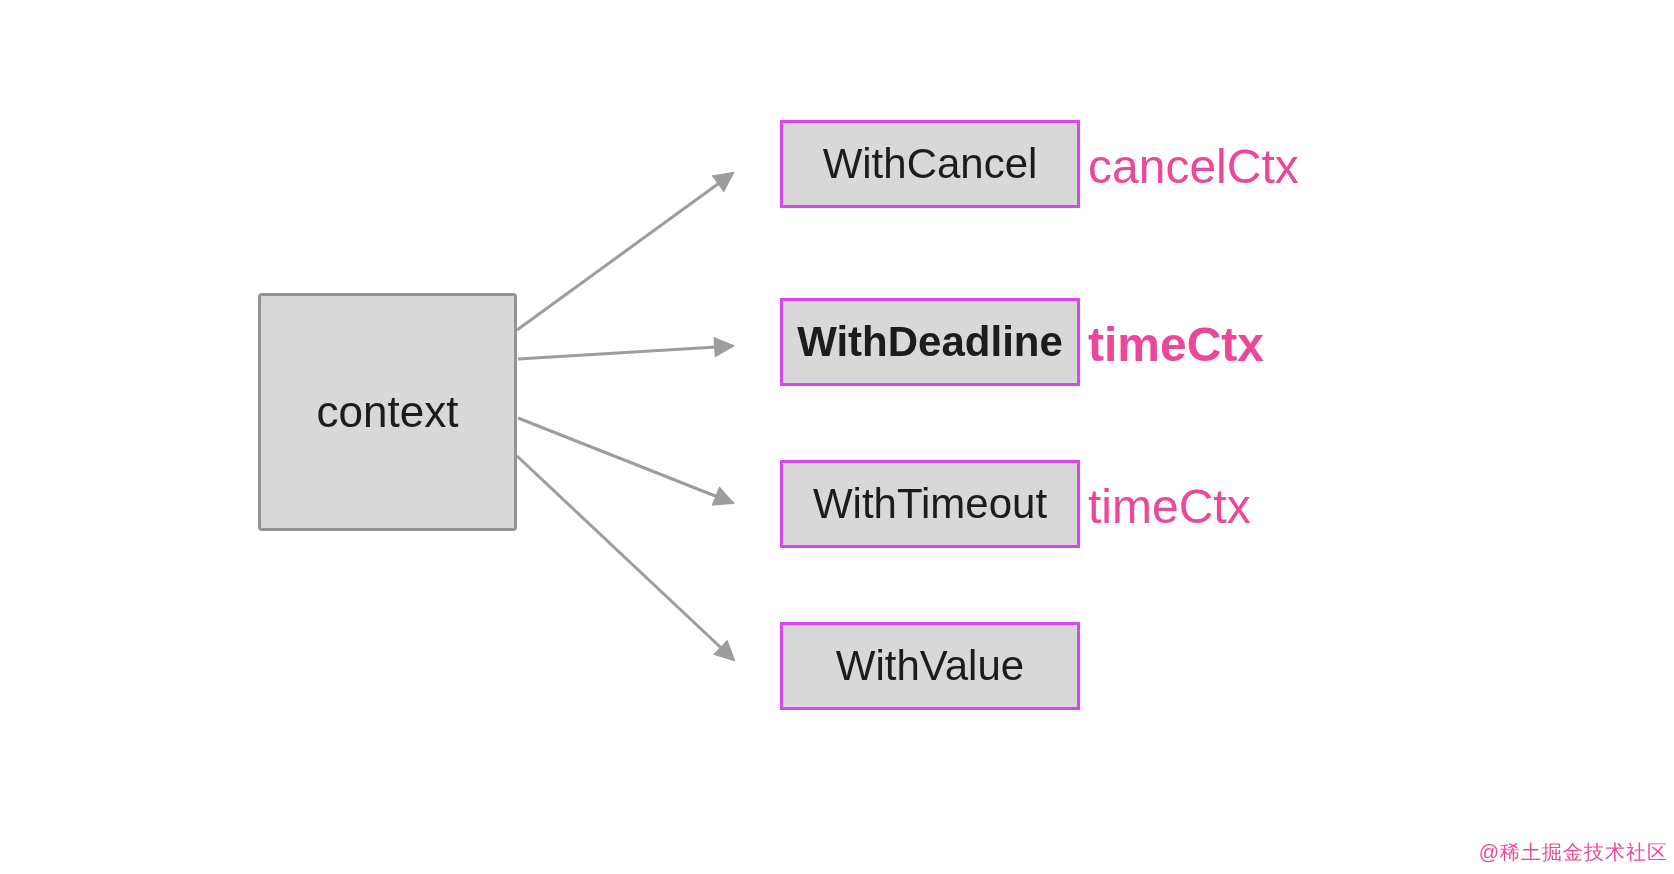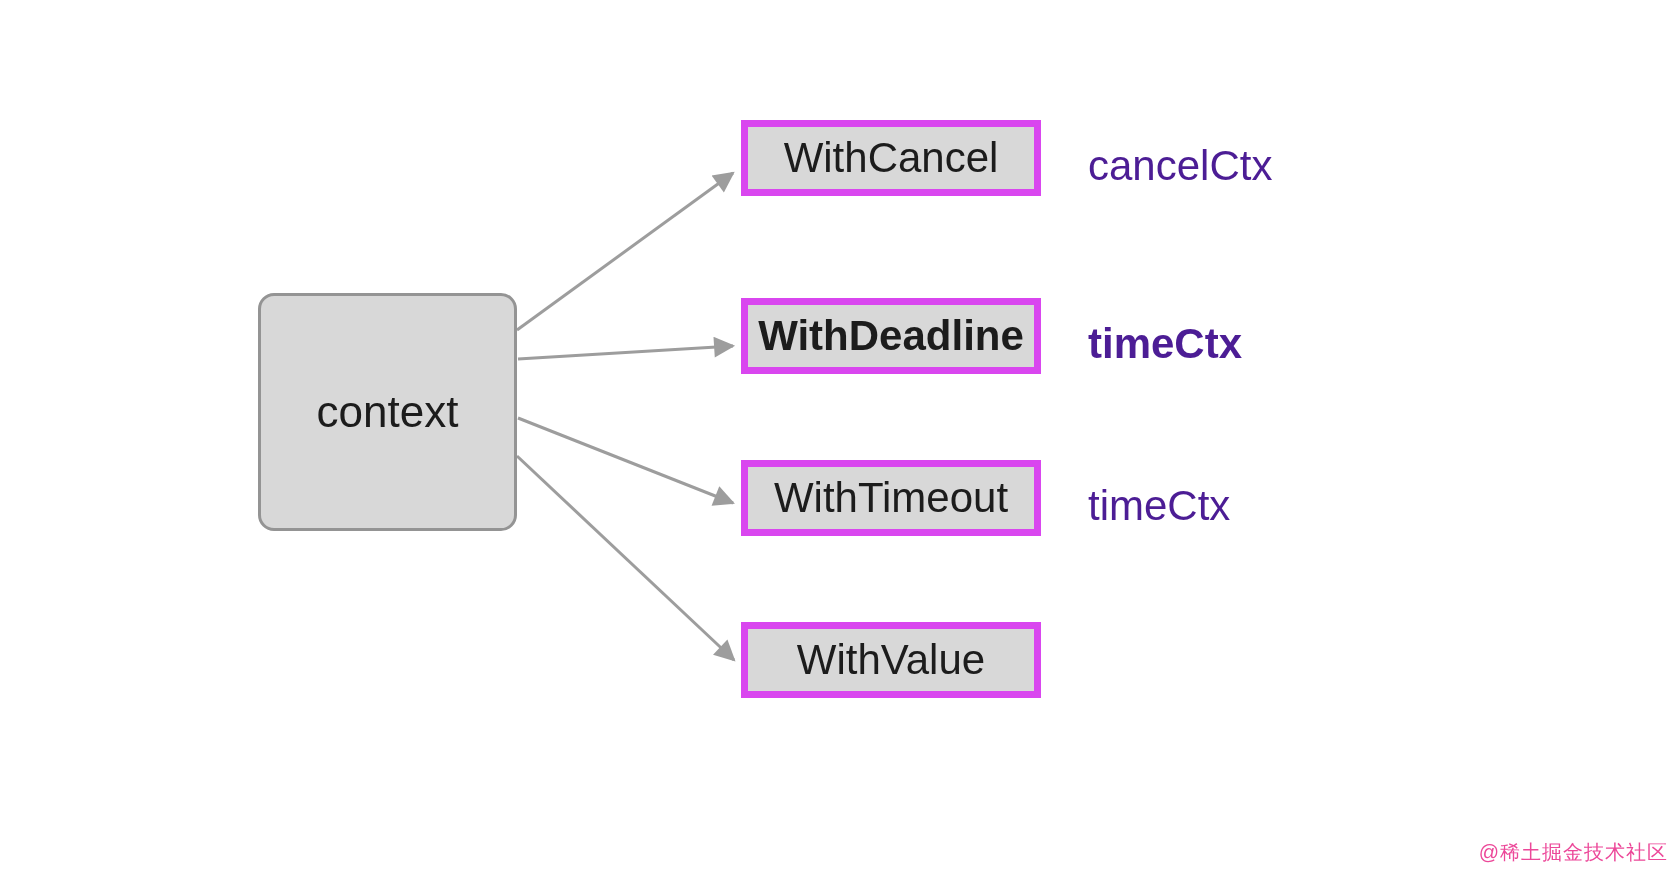--- a/index.html
+++ b/index.html
@@ -30,42 +30,42 @@
     justify-content: center;
     color: #1c1c1c;
     box-sizing: border-box;
   }
   .root-node {
     left: 258px;
     top: 293px;
     width: 259px;
     height: 238px;
     border: 3px solid #949494;
-    border-radius: 16px;
+    border-radius: 4px;
     font-size: 44px;
   }
   .target-node {
-    left: 741px;
+    left: 780px;
     width: 300px;
-    height: 76px;
-    border: 7px solid #d946ef;
+    height: 88px;
+    border: 3px solid #d946ef;
     font-size: 42px;
   }
   .t1 { top: 120px; }
   .t2 { top: 298px; font-weight: bold; }
   .t3 { top: 460px; text-align: right; }
   .t4 { top: 622px; }
   .side-label {
     position: absolute;
     left: 1088px;
     height: 92px;
     display: flex;
     align-items: center;
-    font-size: 42px;
-    color: #4c1d95;
+    font-size: 48px;
+    color: #ec4899;
     white-space: nowrap;
   }
   .watermark {
     position: absolute;
     right: 6px;
     bottom: 8px;
     font-size: 20px;
     color: #ec4899;
     letter-spacing: 1px;
   }

